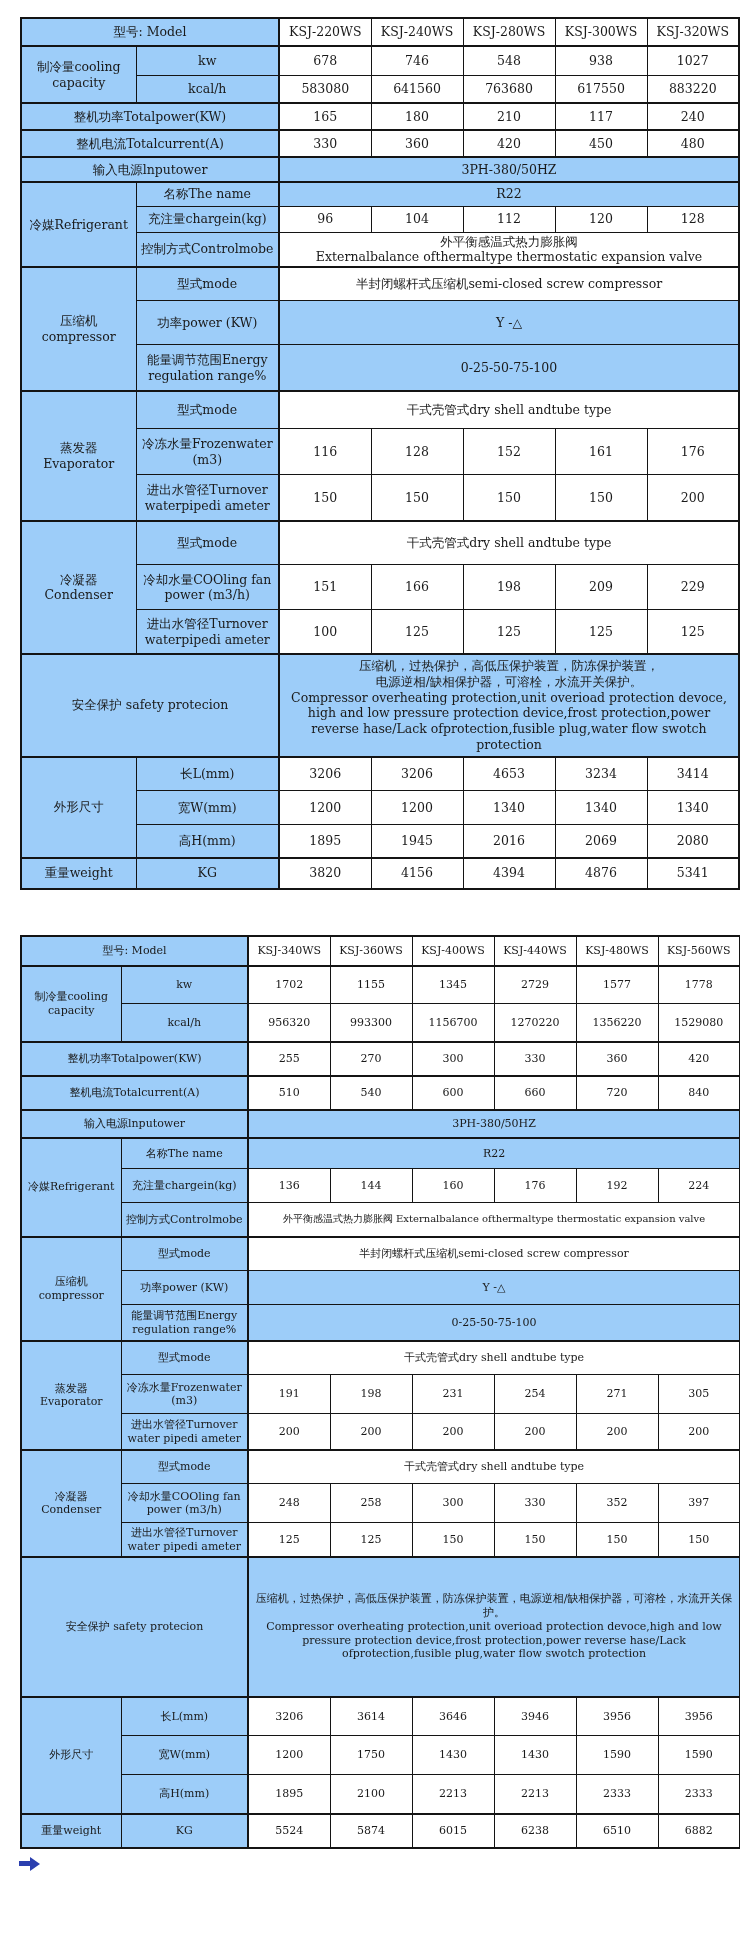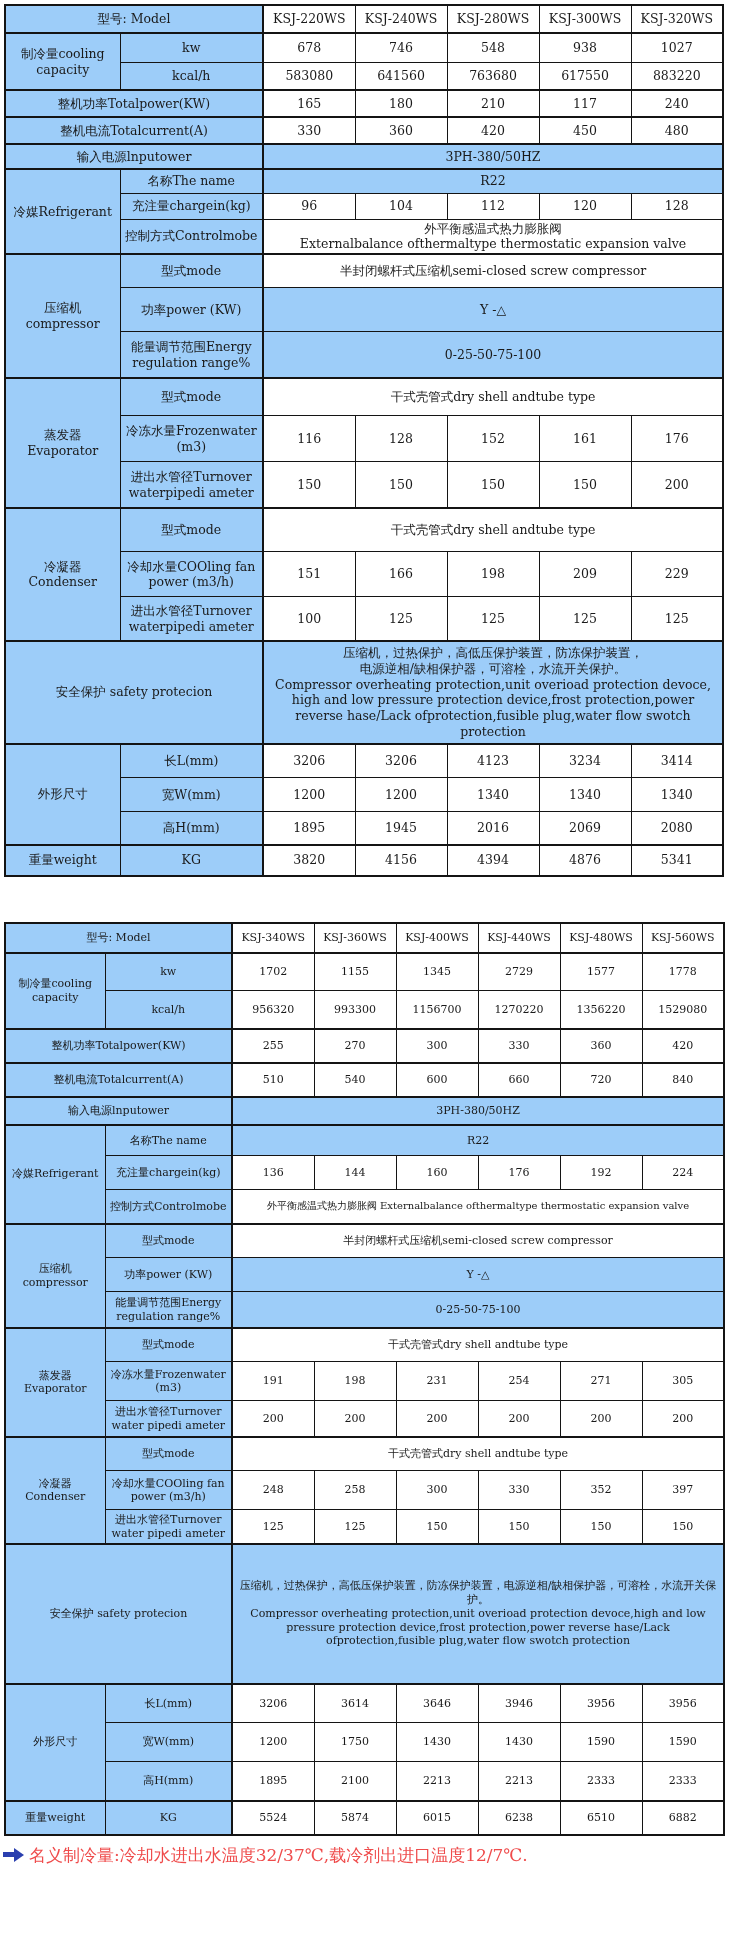--- a/index.html
+++ b/index.html
@@ -6,21 +6,21 @@
     --blue:#9DCDF9;
     --border:#141414;
     --red:#ef4b4b;
     --arrow:#2b3faf;
   }
   *{box-sizing:border-box;}
   body{
     width:740px;margin:0;background:#ffffff;color:#1a1a1a;
     font-family:"DejaVu Serif","Liberation Serif",serif;
   }
-  .page{padding-top:4px;}
+  .page{padding-top:17px;margin-left:16px;}
   .tbl-wrap{margin:0 0 0 4px;}
   #t2{margin-top:45px;}
   table.spec{
     border-collapse:collapse;table-layout:fixed;width:718px;
     border:2px solid var(--border);
   }
   table.spec td{
     border:1px solid var(--border);
     text-align:center;vertical-align:middle;
     padding:1px 2px;line-height:1.25;
@@ -186,21 +186,21 @@
 Compressor overheating protection,unit overioad protection devoce,
 high and low pressure protection device,frost protection,power
 reverse hase/Lack ofprotection,fusible plug,water flow swotch
 protection</td>
           </tr>
           <tr class="thick" style="height: 34px;">
             <td rowspan="3" class="blue">外形尺寸</td>
             <td class="blue">长L(mm)</td>
             <td class="dstart">3206</td>
             <td>3206</td>
-            <td>4123</td>
+            <td>4653</td>
             <td>3234</td>
             <td>3414</td>
           </tr>
           <tr style="height: 34px;">
             <td class="blue">宽W(mm)</td>
             <td class="dstart">1200</td>
             <td>1200</td>
             <td>1340</td>
             <td>1340</td>
             <td>1340</td>
@@ -413,16 +413,15 @@
         </tbody>
       </table>
     </div>
 
   <div class="footnotes">
     <div class="fn">
       <span class="fn-arrow">
           <span class="shaft"></span>
           <span class="head"></span>
         </span>
-      <span class="fn-text">名义制冷量:冷却水进出水温度32/37℃,载冷剂出进口温度12/7℃.</span>
     </div>
   </div>
 </div>
 
 </body></html>

